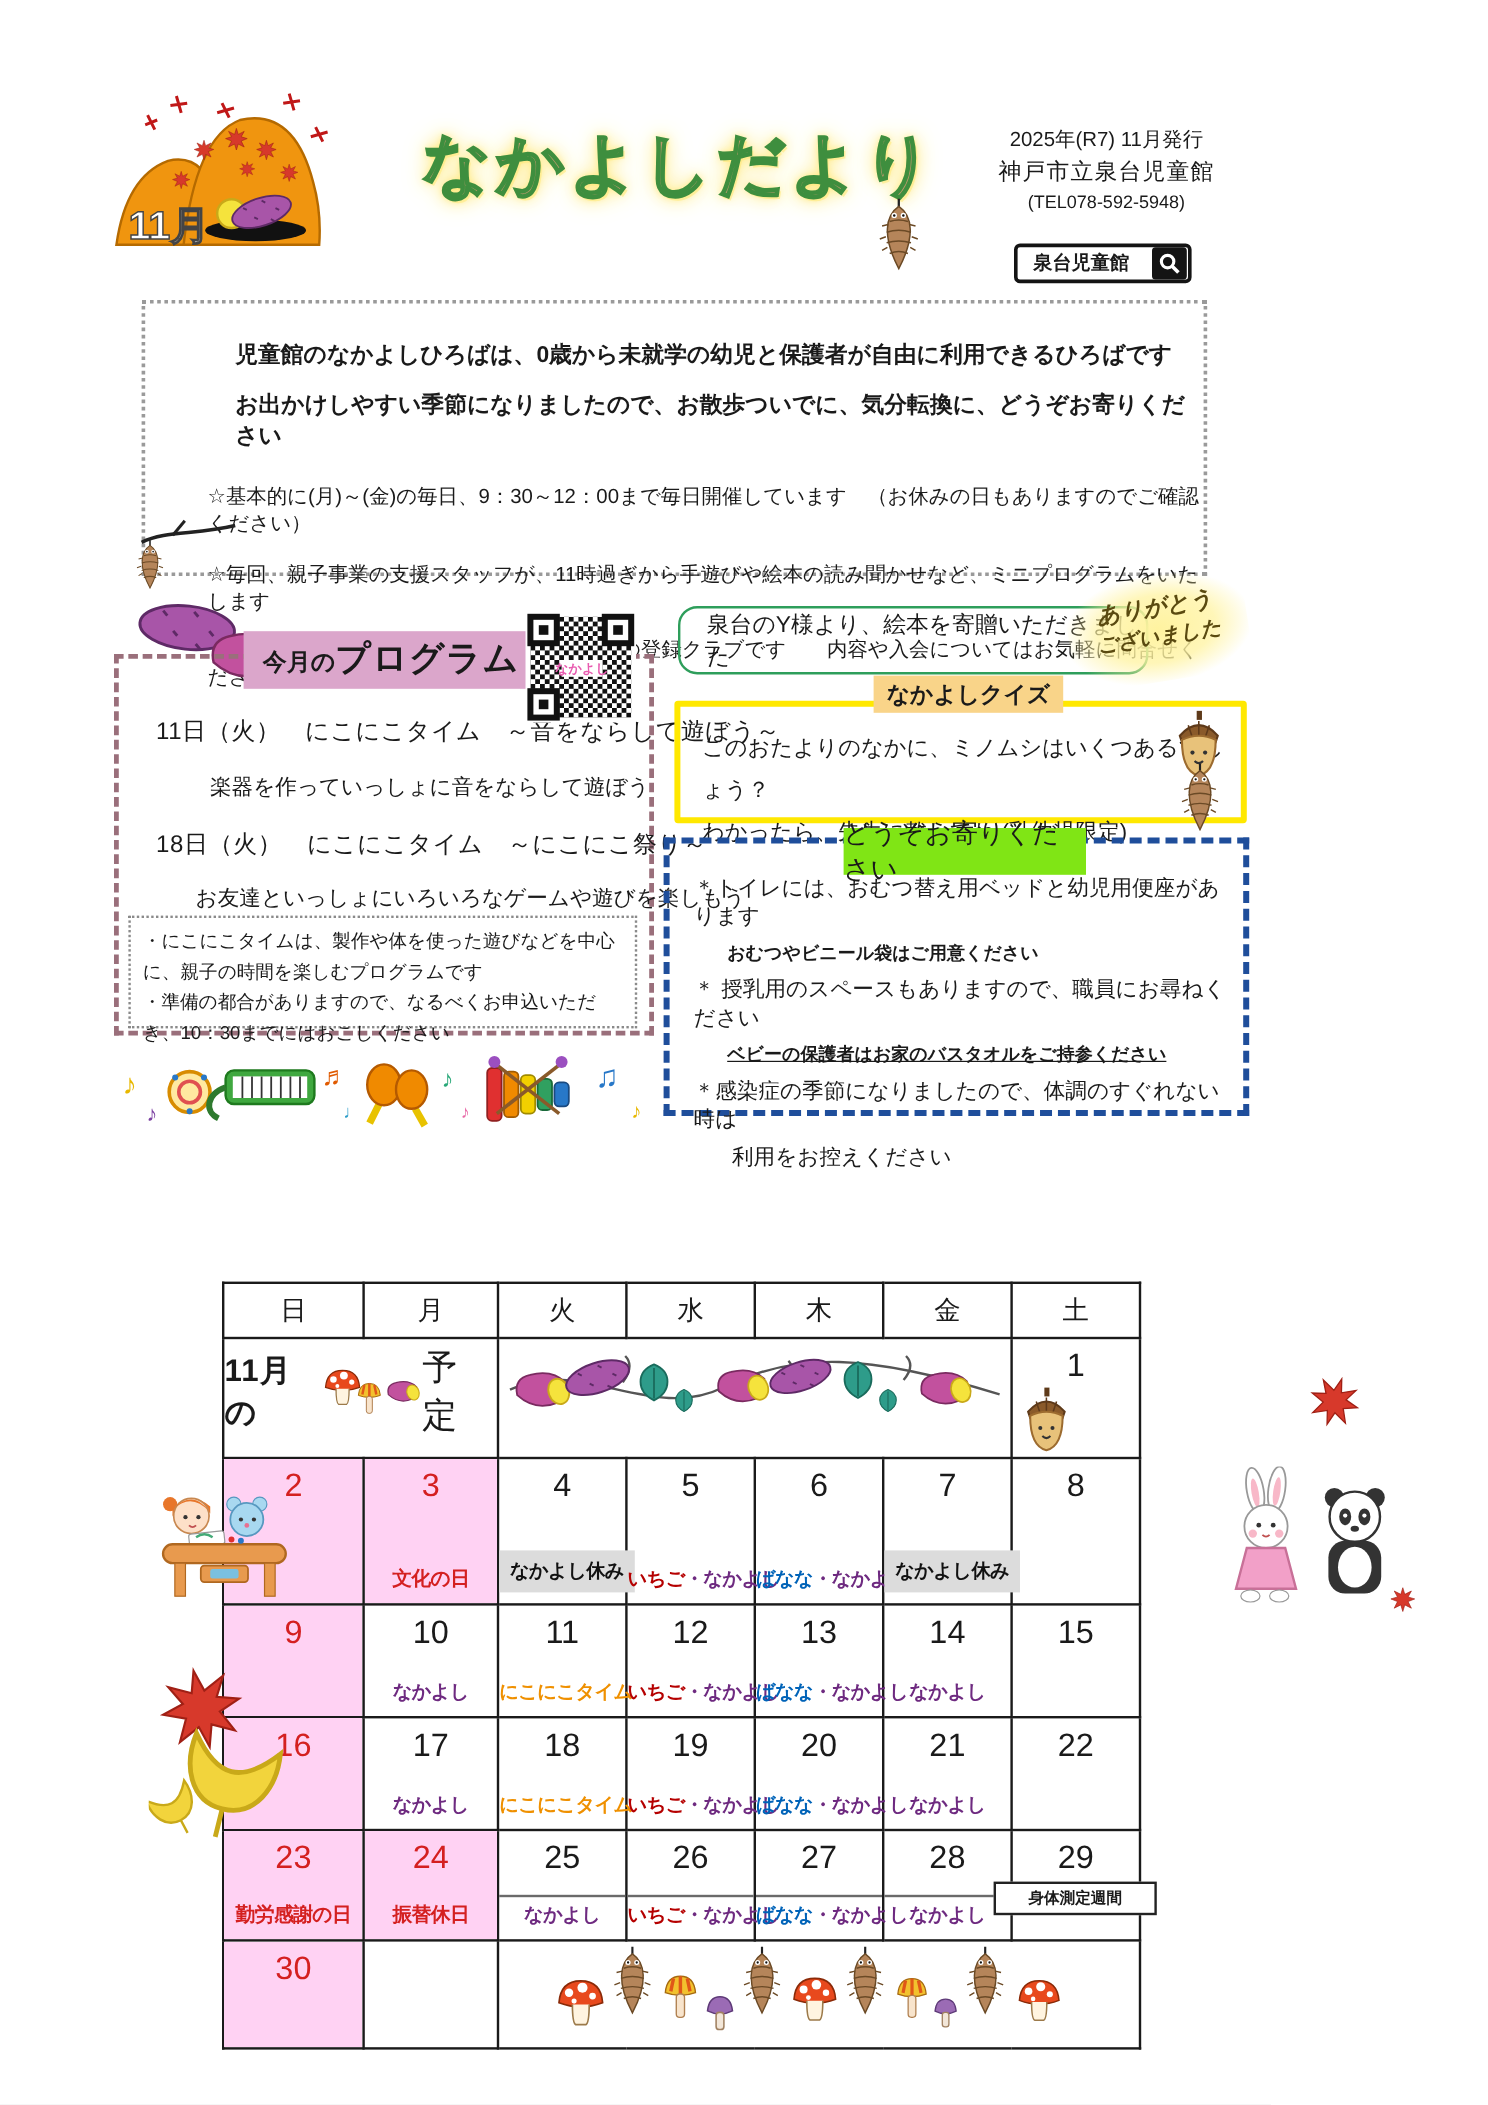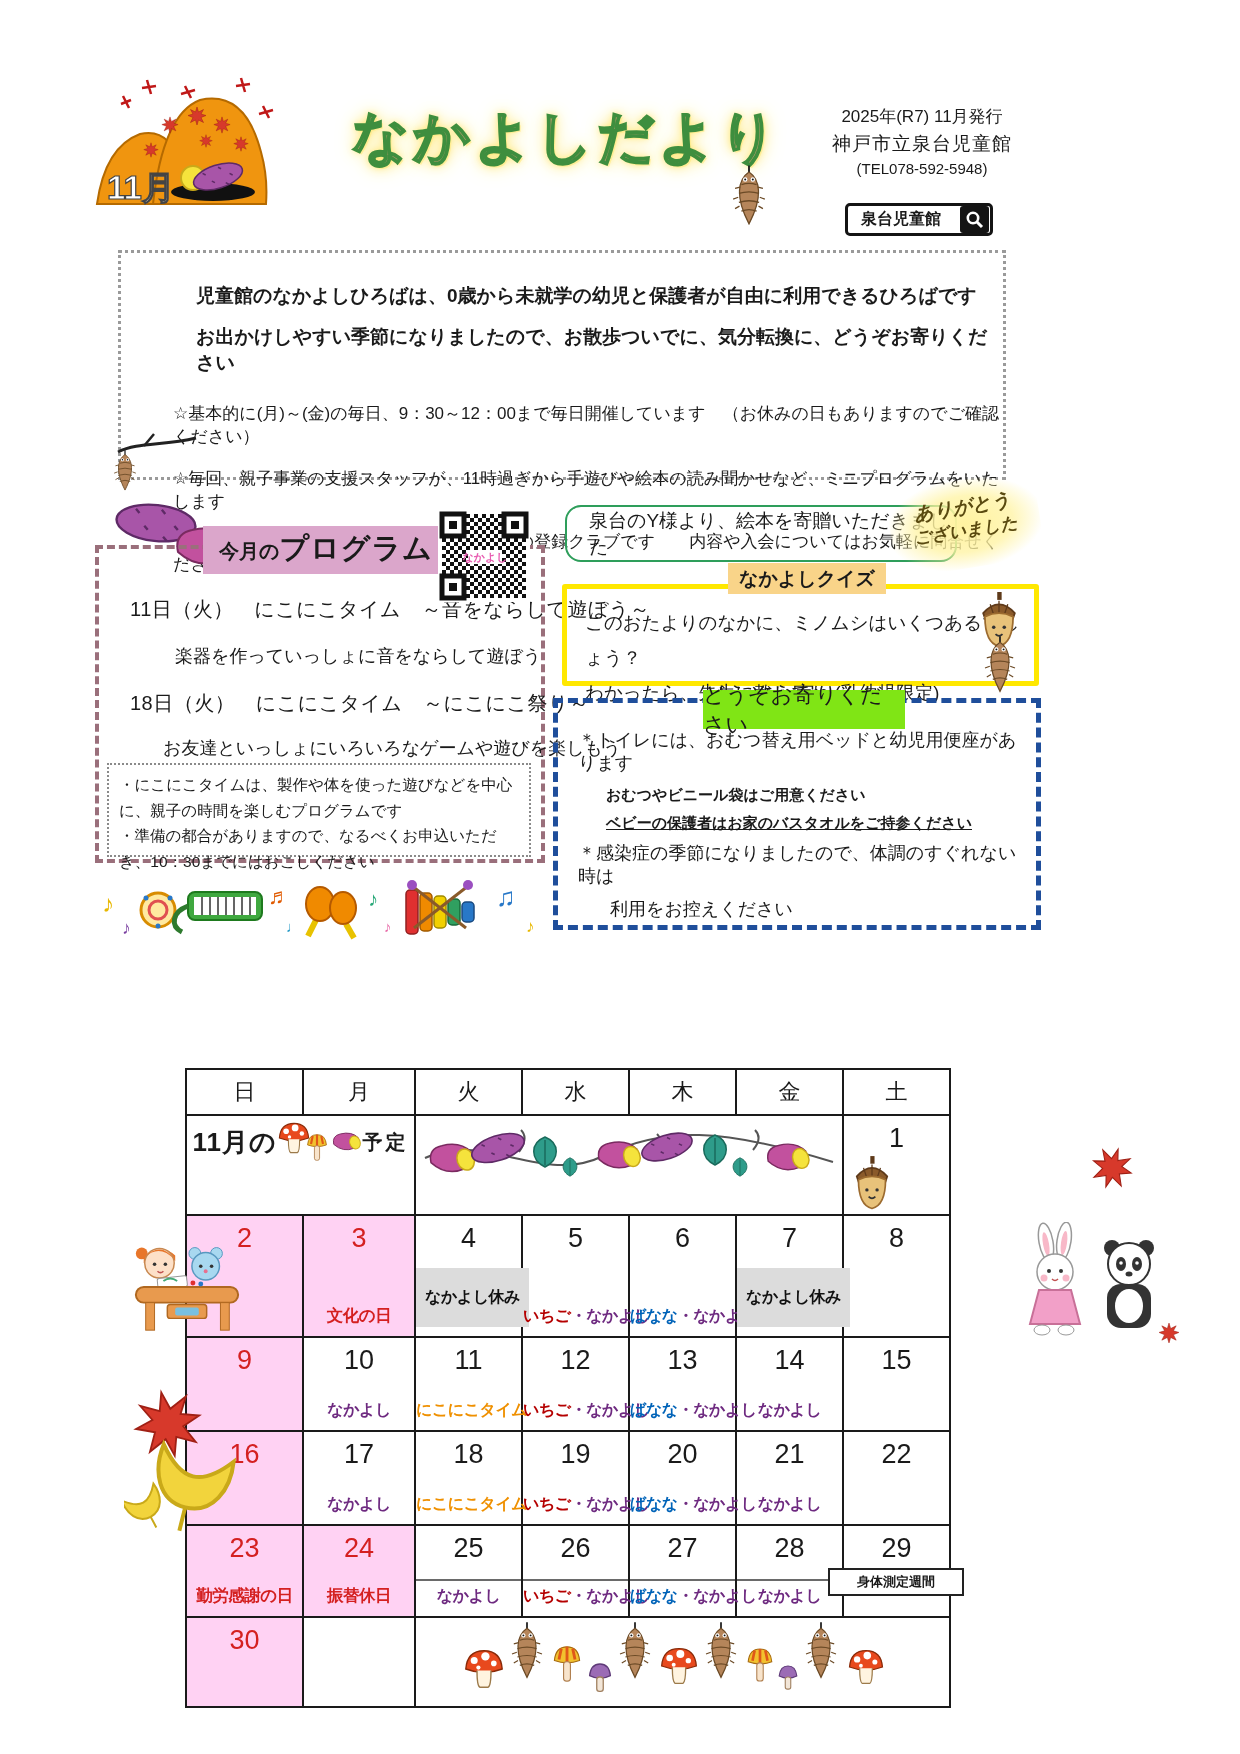--- a/index.html
+++ b/index.html
@@ -68,28 +68,28 @@
   table.caltab th{font-size:22px;font-weight:normal;height:44px;vertical-align:middle;}
   td.pink{background:#ffd2f3;}
   .num{font-size:27px;text-align:center;margin-top:7px;font-weight:500;}
   td.pink .num{color:#d42020;}
   .lbl{position:absolute;bottom:9px;left:0;right:0;text-align:center;font-weight:bold;font-size:16px;letter-spacing:-0.5px;white-space:nowrap;}
   .l-na{color:#6e2a80;}
   .l-ic{color:#b50000;}
   .l-ba{color:#0063b8;}
   .l-nk{color:#ef9000;}
   .l-hol{color:#d42020;font-size:16.5px;}
-  .l-rest{display:inline-block;background:#dcdcdc;color:#111;padding:19px 9px;font-weight:600;}
+  .l-rest{display:inline-block;background:#dcdcdc;color:#111;padding:7px 9px;font-weight:600;}
   td.sep .lbl{border-top:2px solid #6a6a6a;padding-top:5px;}
   .measure-box{position:absolute;left:-16px;top:42px;width:132px;background:#fff;border:2px solid #222;
     font-size:13px;font-weight:bold;text-align:center;padding:3px 0;z-index:6;}
   .plan-wrap{display:flex;flex-direction:row;align-items:center;justify-content:center;height:100%;padding-top:4px;box-sizing:border-box;}
   .plan-row{display:flex;align-items:center;}
   .plan-t1{font-size:26px;font-weight:bold;letter-spacing:1px;}
-  .plan-t2{font-size:20px;font-weight:bold;letter-spacing:3px;}
+  .plan-t2{font-size:29px;font-weight:normal;letter-spacing:3px;}
   .deco-center{display:flex;align-items:center;justify-content:center;height:100%;}
 </style>
 </head>
 <body>
 
 <svg width="0" height="0" style="position:absolute">
   <defs>
     <symbol id="s-mino" viewBox="0 0 60 96">
       <line x1="30" y1="0" x2="30" y2="12" stroke="#222" stroke-width="3"></line>
       <path d="M30 10 C12 22 8 50 30 92 C52 50 48 22 30 10 Z" fill="#b5855a" stroke="#6b4a26" stroke-width="2"></path>
@@ -310,20 +310,21 @@
   </div>
   <svg class="abs" style="left:962px;top:592px;z-index:5" width="76" height="104" viewBox="0 0 76 104">
     <use href="#s-acorn" x="14" y="0" width="46" height="58"></use>
     <use href="#s-mino" x="20" y="44" width="36" height="58"></use>
   </svg>
 
   <div class="abs notice-head" data-bind="notice.heading">どうぞお寄りください</div>
   <div class="abs notice-box">
     <div class="notice-main" data-bind="notice.g1_main">＊トイレには、おむつ替え用ベッドと幼児用便座があります</div>
     <div class="notice-sub" data-bind="notice.g1_sub">おむつやビニール袋はご用意ください</div>
+    <div class="notice-main" data-bind="notice.g2_main">＊ 授乳用のスペースもありますので、職員にお尋ねください</div>
     <div class="notice-sub u" data-bind="notice.g2_sub">ベビーの保護者はお家のバスタオルをご持参ください</div>
     <div class="notice-main" data-bind="notice.g3_main">＊感染症の季節になりましたので、体調のすぐれない時は</div>
     <div class="notice-sub2" data-bind="notice.g3_sub">利用をお控えください</div>
   </div>
 
   <div class="abs cal">
     <table class="caltab">
       <tbody>
           <tr style="height:44px">
         <th style="width:115px" data-bind="calendar.day_headers.0">日</th>

